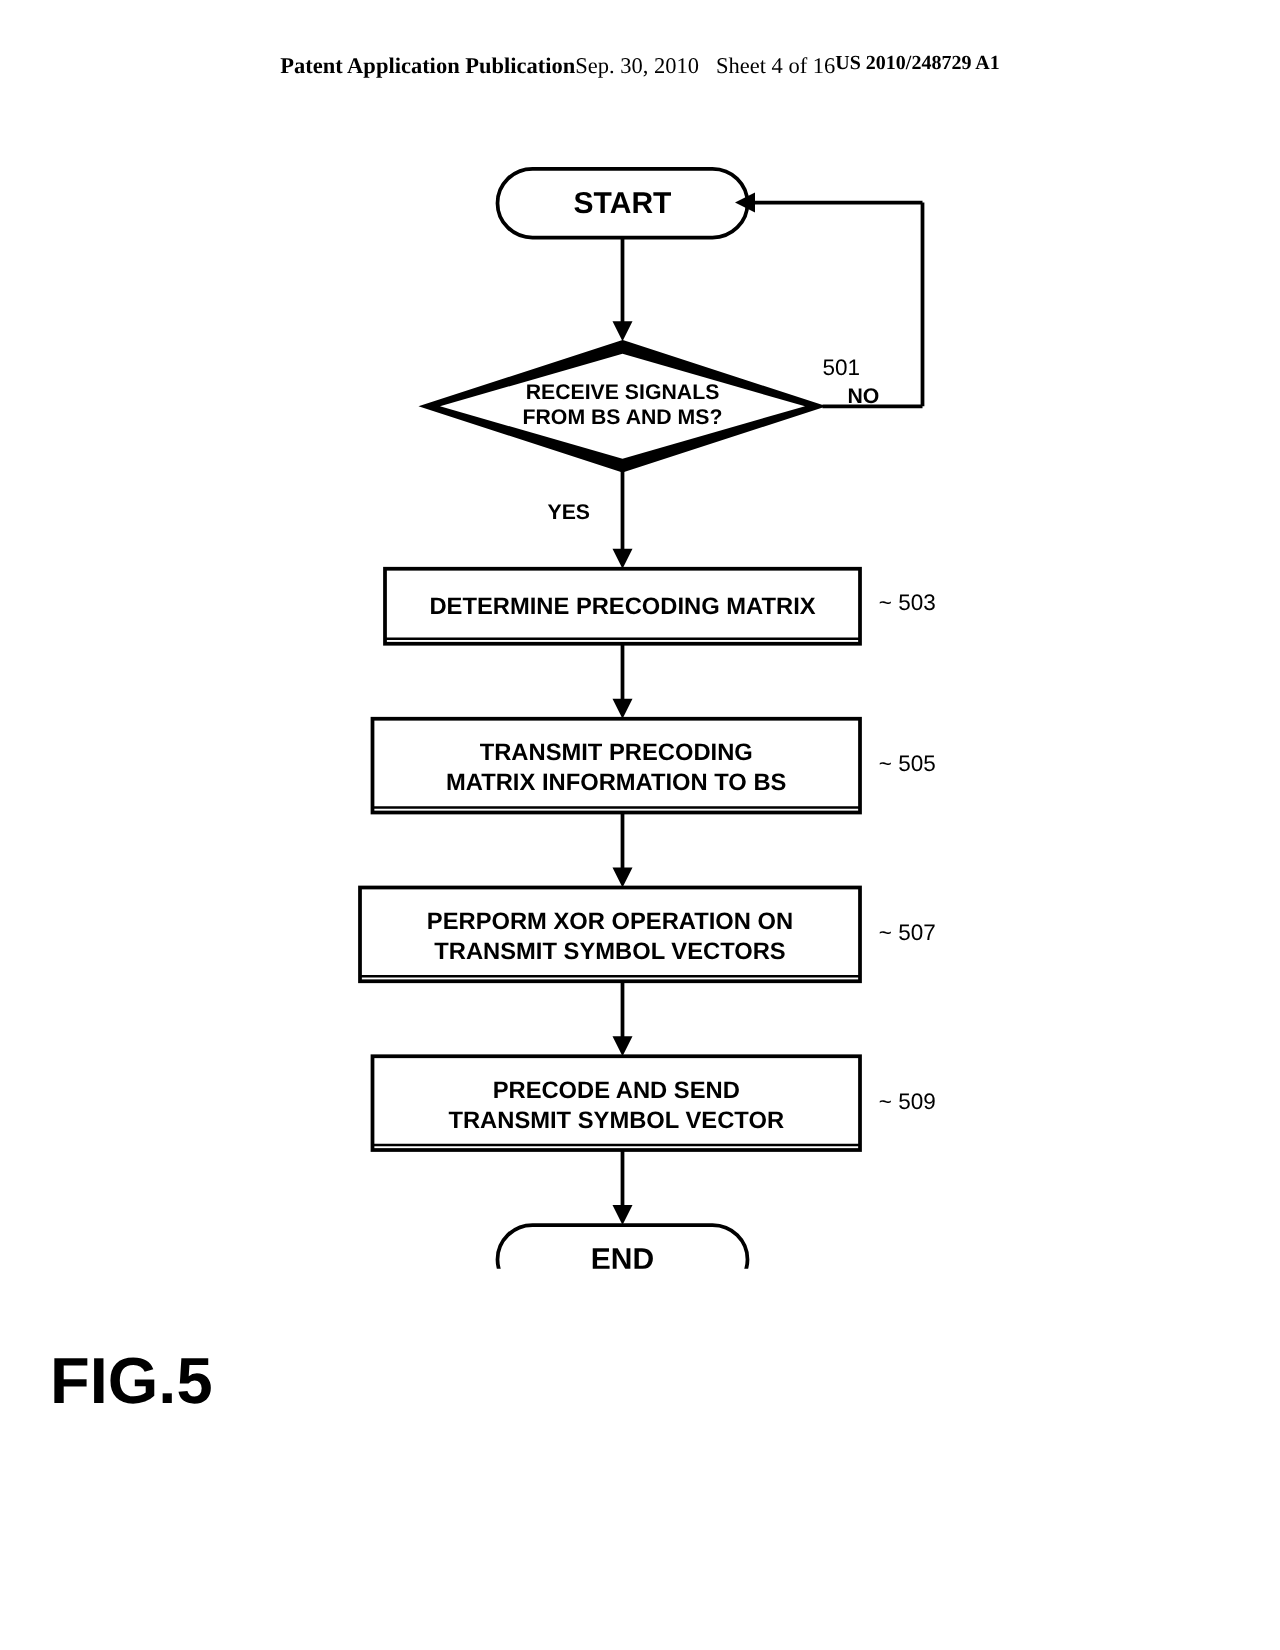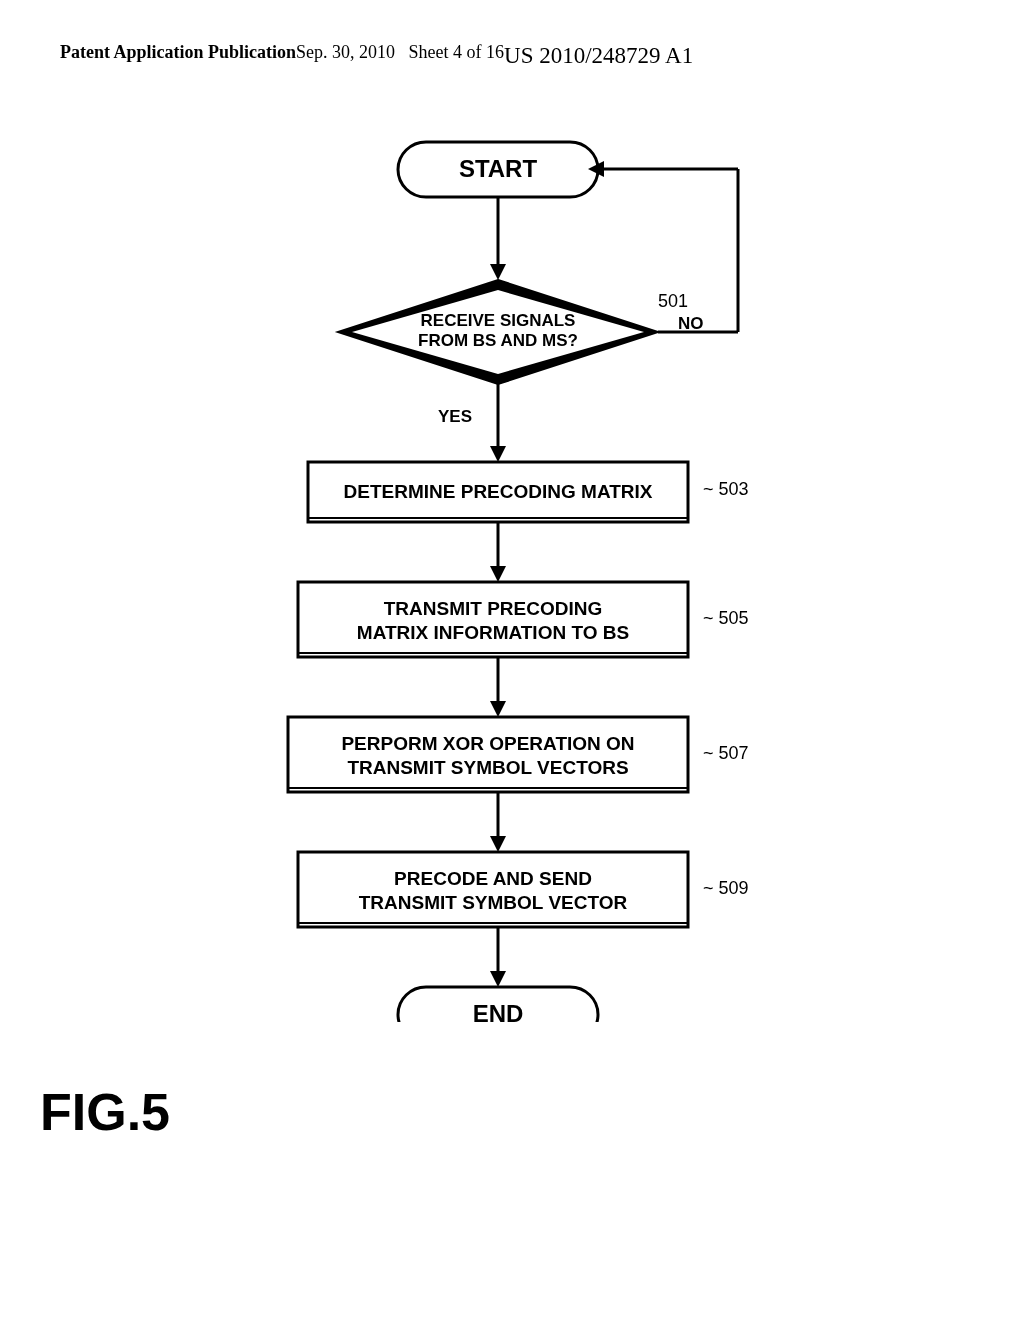--- a/index.html
+++ b/index.html
@@ -8,40 +8,40 @@
       height: 1320px;
       background: #fff;
       font-family: 'Times New Roman', Times, serif;
       overflow: hidden;
       position: relative;
     }
 
     
     .header {
       display: flex;
-      justify-content: flex-start;
+      justify-content: center;
       align-items: flex-start;
       padding: 40px 60px 0 60px;
       border-bottom: none;
     }
     .header-left {
       font-size: 18px;
       font-weight: bold;
       line-height: 1.4;
       max-width: 380px;
     }
     .header-center {
       font-size: 18px;
       font-weight: normal;
       text-align: center;
       line-height: 1.4;
     }
     .header-right {
-      font-size: 23px;
-      font-weight: normal;
+      font-size: 16px;
+      font-weight: bold;
       text-align: right;
       line-height: 1.4;
     }
 
     
     .fig-label {
       font-size: 52px;
       font-weight: bold;
       text-align: left;
       margin-top: 60px;

